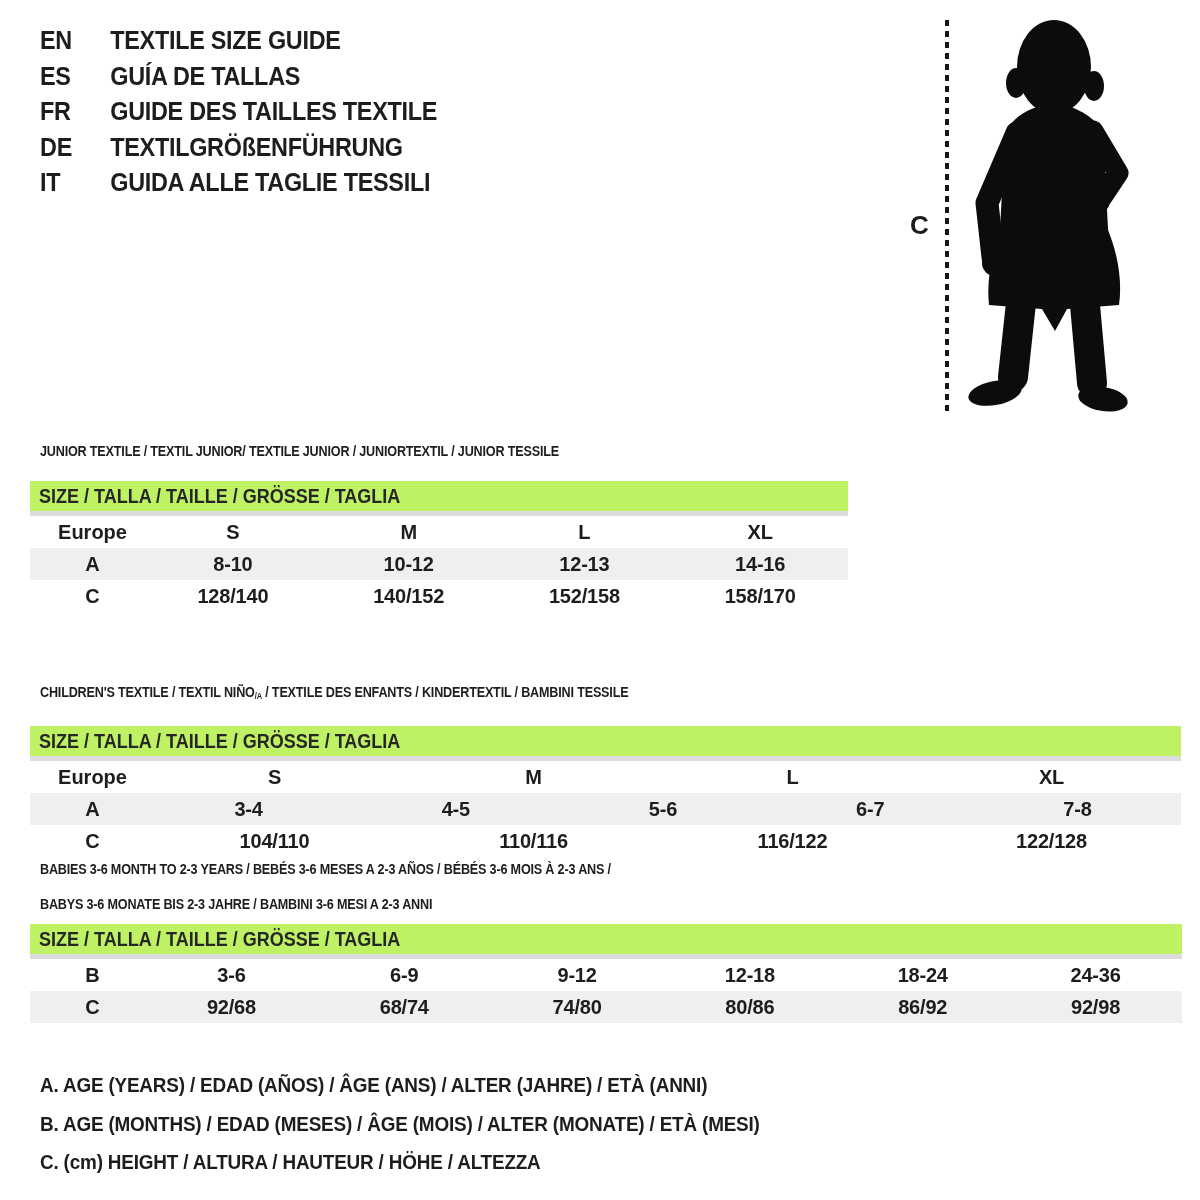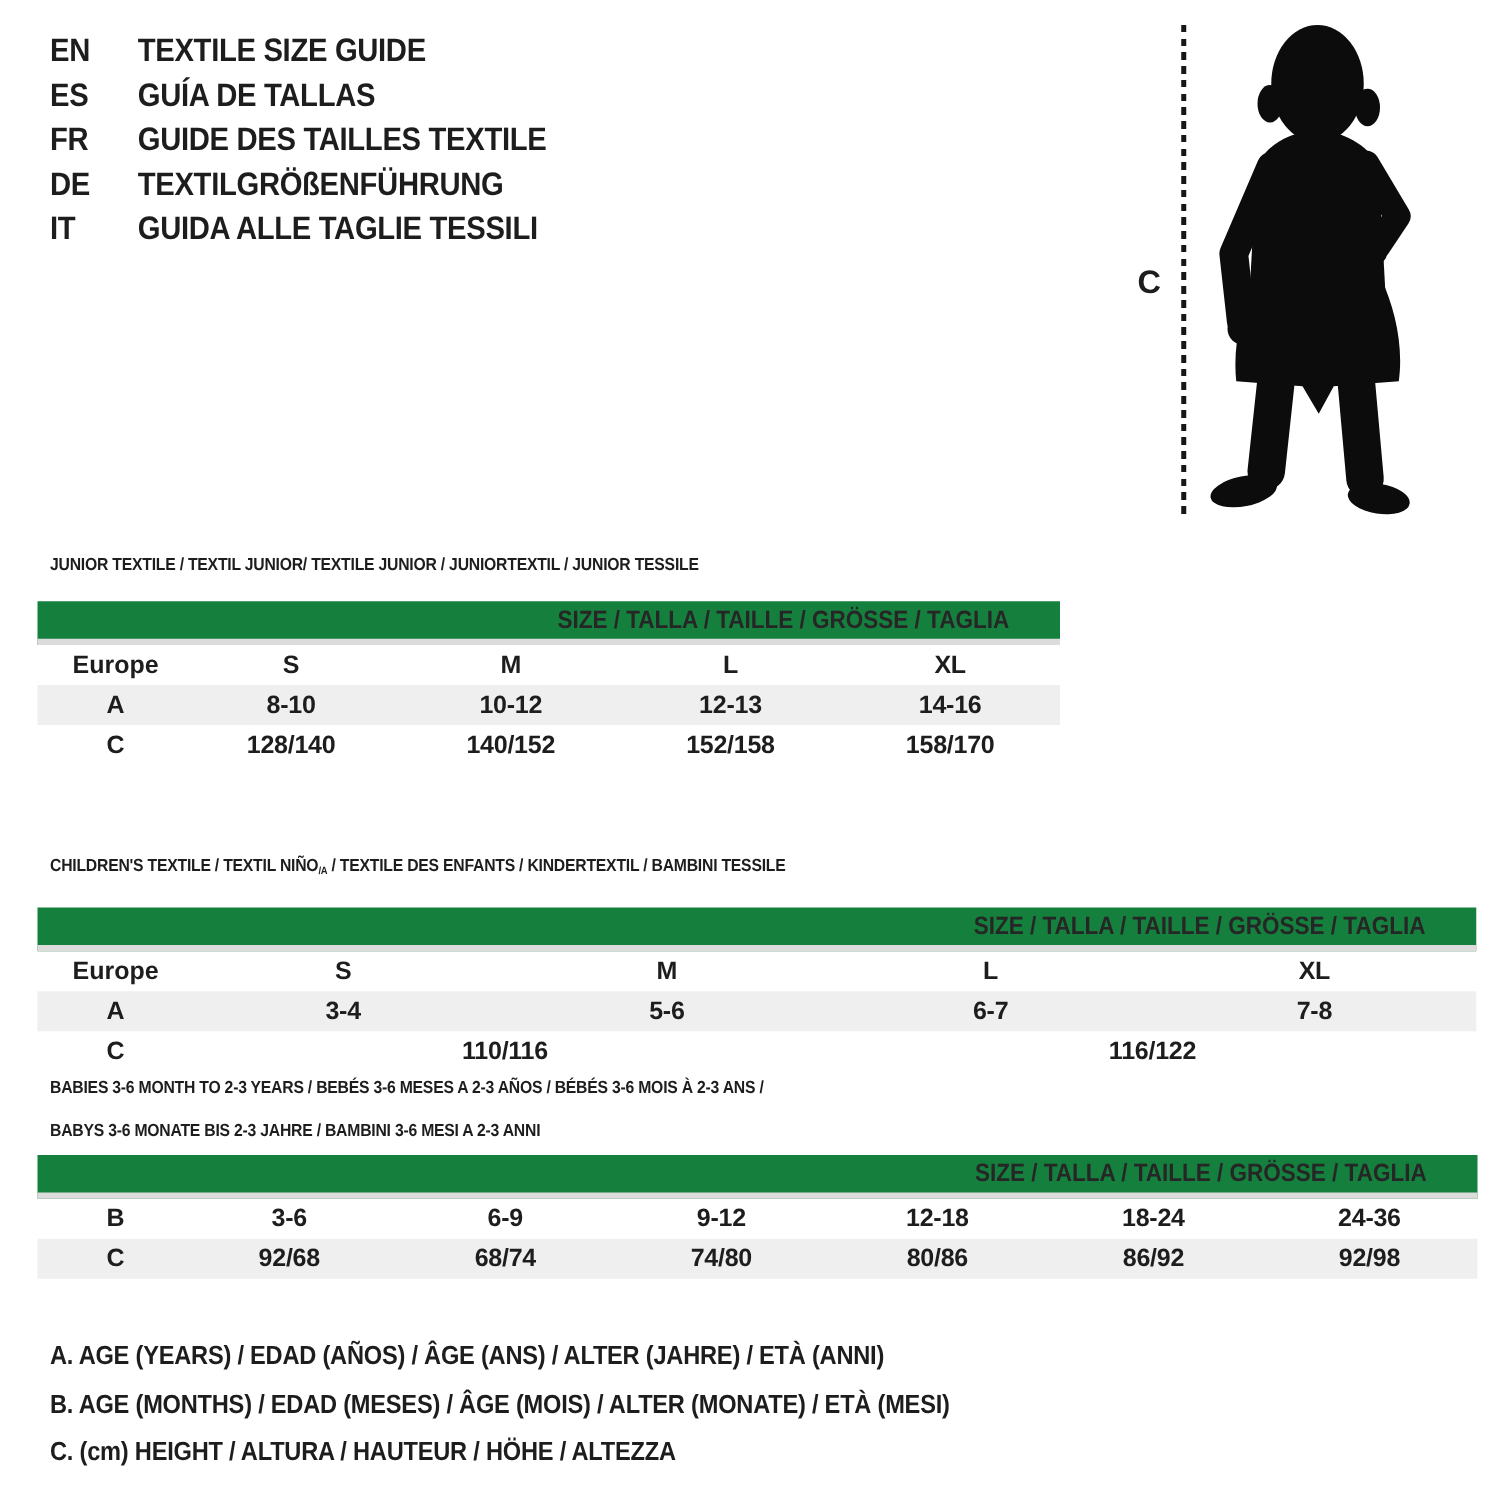--- a/index.html
+++ b/index.html
@@ -34,22 +34,22 @@
 
   .section-title{margin-left:10px;font-size:14px;letter-spacing:-0.2px;}
   .title-line{line-height:35px;}
   .title-line .sub{font-size:0.6em;vertical-align:-0.25em;}
 
   .stable{width:100%;}
   .sec-junior .stable,.sec-children .stable{margin-top:12px;}
   .sec-babies .stable{margin-top:2px;}
 
   .size-bar{
-    height:30px;background:#15803d;border-bottom:5px solid #dcdcdc;
-    line-height:30px;font-size:20px;color:#262626;text-align:right;
+    height:30px;background:#bef264;border-bottom:5px solid #dcdcdc;
+    line-height:30px;font-size:20px;color:#262626;
   }
   .size-bar .bar-text{display:inline-block;padding-left:10px;transform:scaleX(0.9);transform-origin:0 50%;white-space:nowrap;}
 
   .trow{display:flex;height:32px;line-height:32px;font-size:20px;}
   .trow.shaded{background:#efefef;}
   .tlabel{flex:0 0 115px;padding-left:10px;box-sizing:border-box;text-align:center;}
   .tcell{flex:1 1 0;text-align:center;letter-spacing:-0.2px;}
 
   
   .legend-block{position:absolute;left:40px;top:1066px;}
@@ -143,28 +143,31 @@
         <div class="trow">
           <div class="tlabel">Europe</div>
           <div class="tcell">S</div>
           <div class="tcell">M</div>
           <div class="tcell">L</div>
           <div class="tcell">XL</div>
         </div>
         <div class="trow shaded">
           <div class="tlabel">A</div>
           <div class="tcell">3-4</div>
+          <div class="tcell">4-5</div>
           <div class="tcell">5-6</div>
           <div class="tcell">6-7</div>
           <div class="tcell">7-8</div>
         </div>
         <div class="trow">
           <div class="tlabel">C</div>
+          <div class="tcell">104/110</div>
           <div class="tcell">110/116</div>
           <div class="tcell">116/122</div>
+          <div class="tcell">122/128</div>
         </div>
       </div>
   </div>
 </div>
 
 <div class="tsec sec-babies">
   <div class="section-title">
       <div class="title-line cond"><span>BABIES 3-6 MONTH TO 2-3 YEARS / BEBÉS 3-6 MESES A 2-3 AÑOS / BÉBÉS 3-6 MOIS À 2-3 ANS /</span></div>
       <div class="title-line cond"><span>BABYS 3-6 MONATE BIS 2-3 JAHRE / BAMBINI 3-6 MESI A 2-3 ANNI</span></div>
     </div>

